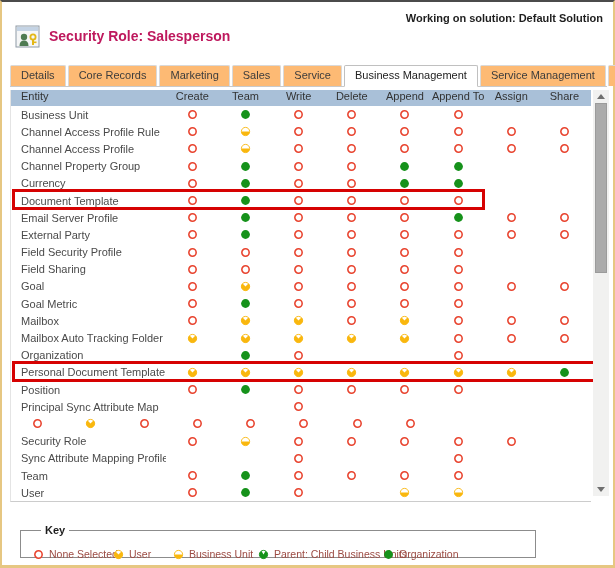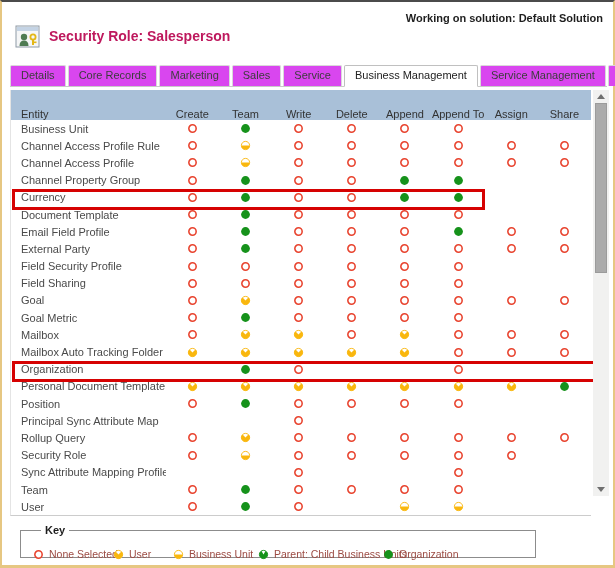--- a/index.html
+++ b/index.html
@@ -29,35 +29,35 @@
   
   .tabs{
     position:absolute;left:8px;top:62px;right:6px;height:22px;
     display:flex;align-items:flex-end;
     border-bottom:1px solid #c9c9c9;
   }
   .tab{
     box-sizing:border-box;height:21px;line-height:19px;
     padding:0 10px;margin-right:2px;
     font-size:11px;color:#3c3c3c;white-space:nowrap;
-    background:#d946ef;border:1px solid #d9d9d9;border-bottom:none;
+    background:#fdba74;border:1px solid #d9d9d9;border-bottom:none;
     border-radius:2px 2px 0 0;cursor:default;
   }
   .tab.active{
     background:#ffffff;border:1px solid #c0c0c0;border-bottom:1px solid #ffffff;
     position:relative;top:1px;height:22px;color:#222;
   }
   
   .grid{
     position:absolute;left:8px;top:88px;width:581px;
     border-left:1px solid #e4e4e4;box-sizing:border-box;
     border-bottom:1px solid #cccccc;
   }
   .grid-header{
-    display:flex;height:30px;align-items:flex-end;
+    display:flex;height:16px;align-items:flex-start;
     background:#a9c0d8;color:#333;font-size:11px;
   }
   .gh-entity{width:155px;padding-left:10px;box-sizing:border-box;}
   .gh-col{width:53.25px;text-align:center;}
   .grid-row{display:flex;height:17.2px;align-items:center;}
   .cell-entity{
     width:155px;padding-left:10px;box-sizing:border-box;
     font-size:11px;color:#4a4a4a;white-space:nowrap;overflow:hidden;
   }
   .cell-priv{width:53.25px;display:flex;justify-content:center;align-items:center;}
@@ -354,21 +354,21 @@
           </div>
           <div class="cell-priv">
             <svg width="11" height="11" viewBox="0 0 12 12">
               <circle cx="6" cy="6" r="4" fill="#fff" stroke="#e8432e" stroke-width="1.7"></circle>
             </svg>
           </div>
           <div class="cell-priv"></div>
           <div class="cell-priv"></div>
         </div>
         <div class="grid-row">
-          <div class="cell-entity">Email Field Profile</div>
+          <div class="cell-entity">Email Server Profile</div>
           <div class="cell-priv">
             <svg width="11" height="11" viewBox="0 0 12 12">
               <circle cx="6" cy="6" r="4" fill="#fff" stroke="#e8432e" stroke-width="1.7"></circle>
             </svg>
           </div>
           <div class="cell-priv">
             <svg width="11" height="11" viewBox="0 0 12 12">
               <circle cx="6" cy="6" r="4.8" fill="#16921b"></circle>
             </svg>
           </div>
@@ -806,21 +806,20 @@
               <circle cx="6" cy="6" r="4" fill="#fff" stroke="#e8432e" stroke-width="1.7"></circle>
             </svg>
           </div>
           <div class="cell-priv"></div>
           <div class="cell-priv"></div>
           <div class="cell-priv"></div>
           <div class="cell-priv"></div>
           <div class="cell-priv"></div>
         </div>
         <div class="grid-row">
-          <div class="cell-entity">Rollup Query</div>
           <div class="cell-priv">
             <svg width="11" height="11" viewBox="0 0 12 12">
               <circle cx="6" cy="6" r="4" fill="#fff" stroke="#e8432e" stroke-width="1.7"></circle>
             </svg>
           </div>
           <div class="cell-priv">
             <svg width="11" height="11" viewBox="0 0 12 12">
               <circle cx="6" cy="6" r="4.5" fill="#fff" stroke="#f9b70e" stroke-width="1"></circle>
              <path d="M6 6 L9.2 2.8 A4.5 4.5 0 1 1 2.8 2.8 Z" fill="#f9b70e"></path>
             </svg>

